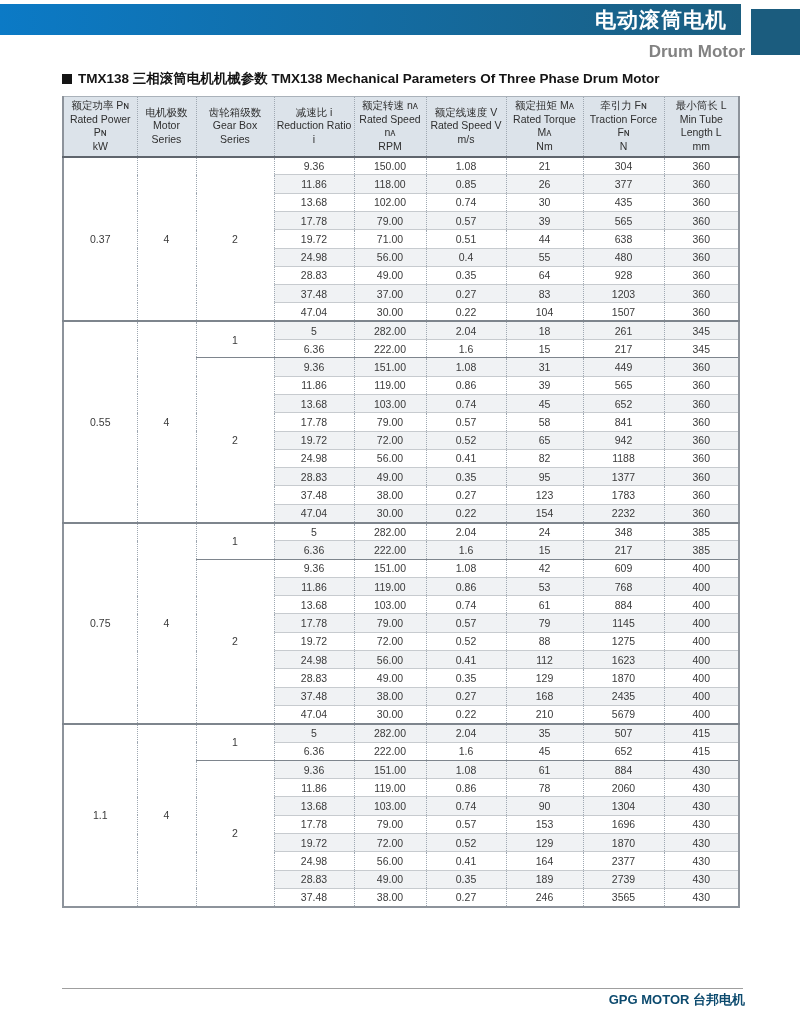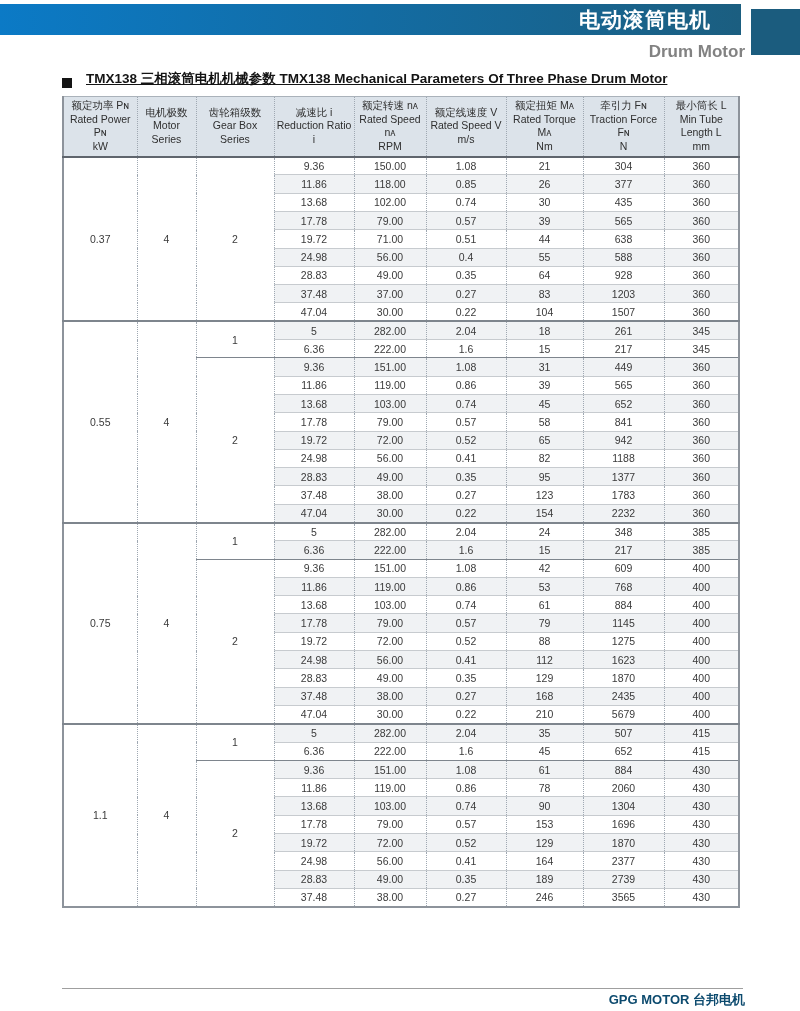--- a/index.html
+++ b/index.html
@@ -3,27 +3,27 @@
 <meta charset="utf-8">
 <style>
   * { margin:0; padding:0; box-sizing:border-box; }
   body { background:#e8e8e8; font-family:"Liberation Sans", sans-serif; }
   .page { position:relative; width:800px; height:1011px; background:#ffffff; overflow:hidden; }
 
   
   .topbar { position:absolute; left:0; top:4px; width:741px; height:31px;
             background:linear-gradient(to right,#0b7ac6,#1b5e80);
             display:flex; align-items:center; justify-content:flex-end; }
-  .topbar-title { color:#ffffff; font-weight:bold; font-size:21px; letter-spacing:1px; padding-right:30px; }
+  .topbar-title { color:#ffffff; font-weight:bold; font-size:21px; letter-spacing:1px; padding-right:14px; }
   .topbar-accent { position:absolute; left:751px; top:9px; width:49px; height:46px; background:#1b5c7e; }
   .subtitle { position:absolute; top:42px; right:55px; color:#828282; font-weight:bold; font-size:17px; }
 
   
   .table-title { position:absolute; left:62px; top:70px; font-size:13.5px; font-weight:bold; color:#141414;
-                 display:flex; align-items:flex-end; gap:14px; white-space:nowrap;text-decoration:underline; }
+                 display:flex; align-items:center; gap:6px; white-space:nowrap; }
   .bullet { display:inline-block; width:10px; height:10px; background:#141414; }
 
   
   .tbl-wrap { position:absolute; left:62px; top:96px;border-radius:28px; }
   table { border-collapse:collapse; table-layout:fixed; width:676px;
           border:2px solid #8d939b; border-top:1px solid #aab2ba; }
   th { background:#dce3ea; font-size:10.5px; font-weight:normal; color:#2f2f2f; height:48px;
        vertical-align:middle; text-align:center; line-height:1.3; padding:2px 0;
        border-left:1px dotted #9fa8b2; border-bottom:2px solid #5f656d; }
   td { font-size:10.5px; color:#3a3a3a; height:18.3px; text-align:center; vertical-align:middle;
@@ -155,21 +155,21 @@
             <td class="d">0.51</td>
             <td class="d">44</td>
             <td class="d">638</td>
             <td class="d">360</td>
           </tr>
           <tr class="zebra">
             <td class="d">24.98</td>
             <td class="d">56.00</td>
             <td class="d">0.4</td>
             <td class="d">55</td>
-            <td class="d">588</td>
+            <td class="d">480</td>
             <td class="d">360</td>
           </tr>
           <tr>
             <td class="d">28.83</td>
             <td class="d">49.00</td>
             <td class="d">0.35</td>
             <td class="d">64</td>
             <td class="d">928</td>
             <td class="d">360</td>
           </tr>

